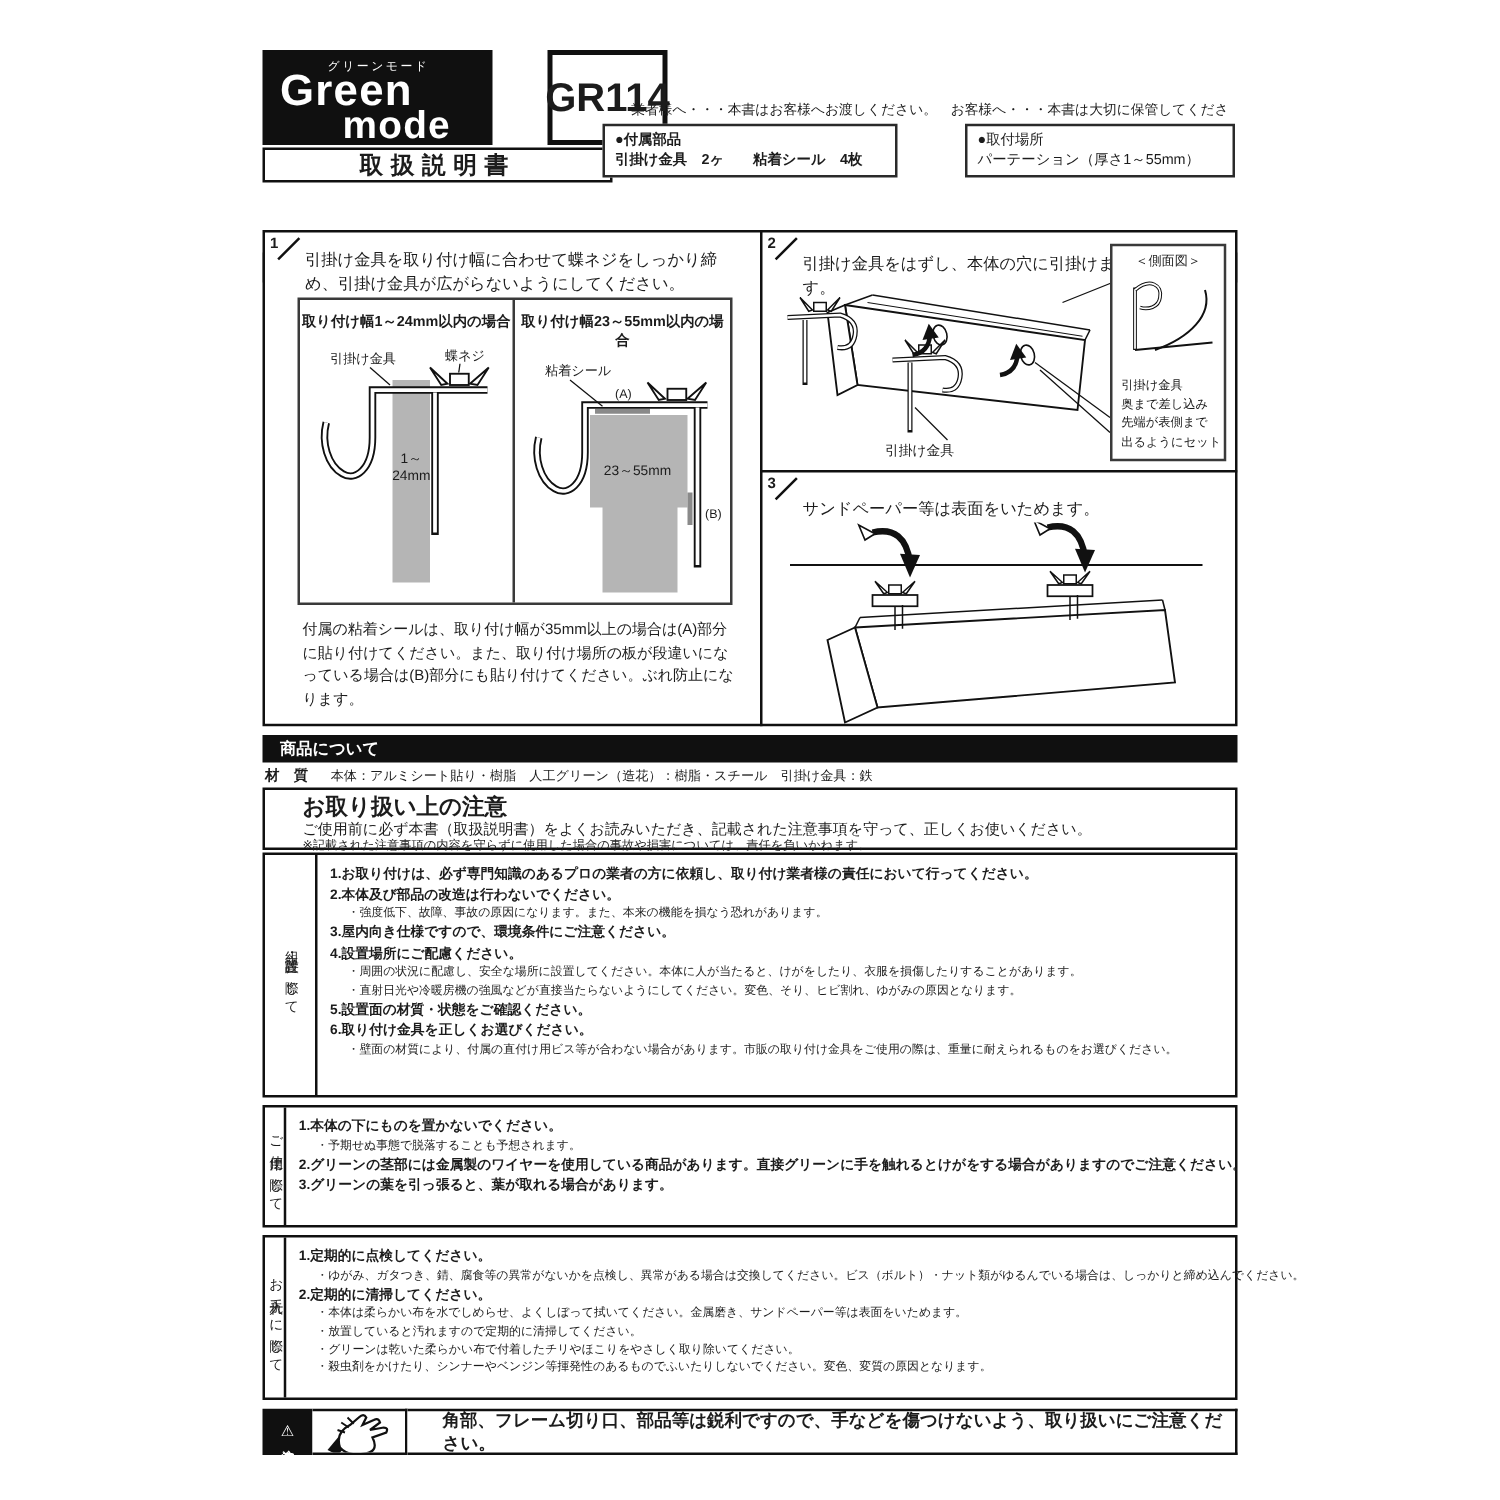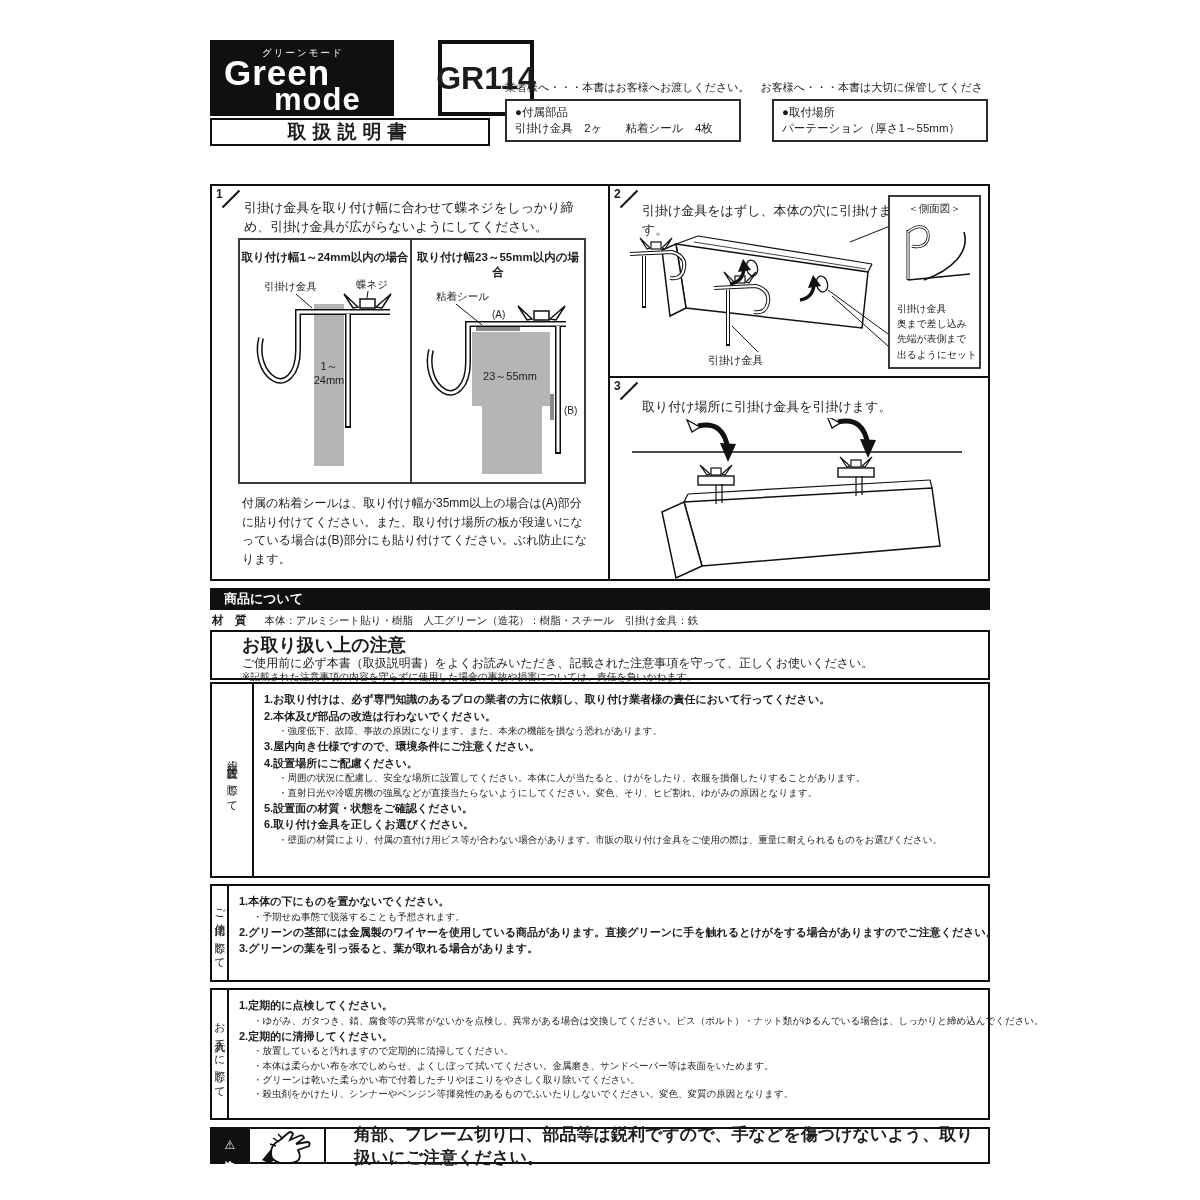--- a/index.html
+++ b/index.html
@@ -15,21 +15,21 @@
   .logo-black { left:210px; top:40px; width:184px; height:76px; background:#101010; color:#fff; overflow:hidden; }
   .logo-kana { position:absolute; left:52px; top:7px; font-size:9.5px; letter-spacing:2px; }
   .logo-green { position:absolute; left:14px; top:13px; font-size:35px; font-weight:bold; letter-spacing:1px; }
   .logo-mode  { position:absolute; left:64px; top:42px; font-size:31px; font-weight:bold; letter-spacing:1px; }
   .model-box { left:394px; top:40px; width:96px; height:76px; background:#fff; border:4px solid #101010;
                display:flex; align-items:center; justify-content:center; font-size:32px; font-weight:bold;margin-left:44px; }
   .manual-bar { left:210px; top:118px; width:280px; height:28px; border:2px solid #101010;
                 display:flex; align-items:center; justify-content:center; font-size:19px; font-weight:bold; letter-spacing:6px; }
   .header-notice { left:505px; top:80px; width:490px; font-size:11px; }
   .info-box { border:2px solid #2a2a2a; padding:3px 8px; font-size:11.5px; line-height:1.4; background:#fff; }
-  .parts-box { left:505px; top:99px; width:236px; height:43px; }
+  .parts-box { left:482px; top:99px; width:236px; height:43px;font-weight:bold; }
   .place-box { left:772px; top:99px; width:216px; height:43px; }
 
   
   .section-bar { left:210px; top:162px; width:780px; height:24px; border:2px solid #101010;
                  display:flex; align-items:center; padding-left:8px; font-size:15px; font-weight:bold; background:#fff;margin-top:40px; }
   .step-box { border:2px solid #101010; background:#fff; }
   .step1 { left:210px; top:184px; width:400px; height:397px; }
   .step2 { left:608px; top:184px; width:382px; height:194px; }
   .step3 { left:608px; top:376px; width:382px; height:205px; }
   .stepno { position:absolute; top:1px; left:4px; font-size:12px; font-weight:bold; }
@@ -68,21 +68,21 @@
   .item-head { font-size:11px; font-weight:bold; line-height:1.5; white-space:nowrap; }
   .item-sub { font-size:9.5px; line-height:1.5; padding-left:14px; white-space:nowrap; }
 
   
   .warn-strip { left:210px; top:1127px; width:780px; height:37px; display:flex; }
   .warn-badge { width:40px; background:#101010; color:#fff; display:flex; flex-direction:column; align-items:center; justify-content:center; }
   .warn-badge .tri { font-size:12px; line-height:1; }
   .warn-badge .vt { writing-mode:vertical-rl; text-orientation:upright; font-size:10.5px; font-weight:bold; letter-spacing:1px; }
   .warn-hand { width:76px; border:2px solid #101010; border-left:none; display:flex; align-items:center; justify-content:center; background:#fff; }
   .warn-text { flex:1; border:2px solid #101010; border-left:none; display:flex; align-items:center; padding-left:28px;
-               font-size:17px; font-weight:bold; background:#fff; }
+               font-size:14px; font-weight:bold; background:#fff; }
 
   svg text { font-family:"Liberation Sans","DejaVu Sans",sans-serif; fill:#1c1c1c; }
 </style>
 </head>
 <body>
 
 <div class="abs logo-black">
   <div class="logo-kana">グリーンモード</div>
   <div class="logo-green">Green</div>
   <div class="logo-mode">mode</div>
@@ -208,21 +208,21 @@
       <div>奥まで差し込み</div>
       <div>先端が表側まで</div>
       <div>出るようにセット</div>
     </div>
   </div>
 </div>
 
 <div class="abs step-box step3">
   <div class="stepno">3</div>
   <i class="stepslash"></i>
-  <div class="step-text s3-text">取り付け場所に引掛け金具を引掛けます。</div>
+  <div class="step-text s3-text">サンドペーパー等は表面をいためます。</div>
   <svg class="abs" style="left:0;top:40px" width="378" height="162" viewBox="0 0 378 162">
     <line x1="22" y1="34" x2="352" y2="34" stroke="#111" stroke-width="1.5"></line>
 
     <path d="M 88 8 Q 114 2 118 32" fill="none" stroke="#111" stroke-width="5"></path>
     <path d="M 110 25 L 126 26 L 118 44 Z" fill="#111"></path>
     <path d="M 90 9 L 77 2 L 82 14 Z" fill="#fff" stroke="#111" stroke-width="1.3"></path>
     <path d="M 228 4 Q 254 -2 258 28" fill="none" stroke="#111" stroke-width="5"></path>
     <path d="M 250 21 L 266 22 L 258 40 Z" fill="#111"></path>
     <path d="M 230 5 L 217 -2 L 222 10 Z" fill="#fff" stroke="#111" stroke-width="1.3"></path>
 
@@ -283,22 +283,22 @@
     </div>
 </div>
 <div class="abs notice-row row3">
   <div class="row-label">
       <span class="vtext">お手入れに際して</span>
     </div>
   <div class="row-content">
       <div class="item-head">1.定期的に点検してください。</div>
       <div class="item-sub">・ゆがみ、ガタつき、錆、腐食等の異常がないかを点検し、異常がある場合は交換してください。ビス（ボルト）・ナット類がゆるんでいる場合は、しっかりと締め込んでください。</div>
       <div class="item-head">2.定期的に清掃してください。</div>
+      <div class="item-sub">・本体は柔らかい布を水でしめらせ、よくしぼって拭いてください。金属磨き、サンドペーパー等は表面をいためます。</div>
       <div class="item-sub">・放置していると汚れますので定期的に清掃してください。</div>
-      <div class="item-sub">・本体は柔らかい布を水でしめらせ、よくしぼって拭いてください。金属磨き、サンドペーパー等は表面をいためます。</div>
       <div class="item-sub">・グリーンは乾いた柔らかい布で付着したチリやほこりをやさしく取り除いてください。</div>
       <div class="item-sub">・殺虫剤をかけたり、シンナーやベンジン等揮発性のあるものでふいたりしないでください。変色、変質の原因となります。</div>
     </div>
 </div>
 
 <div class="abs warn-strip">
   <div class="warn-badge">
     <span class="tri">⚠</span>
     <span class="vt">注意</span>
   </div>

